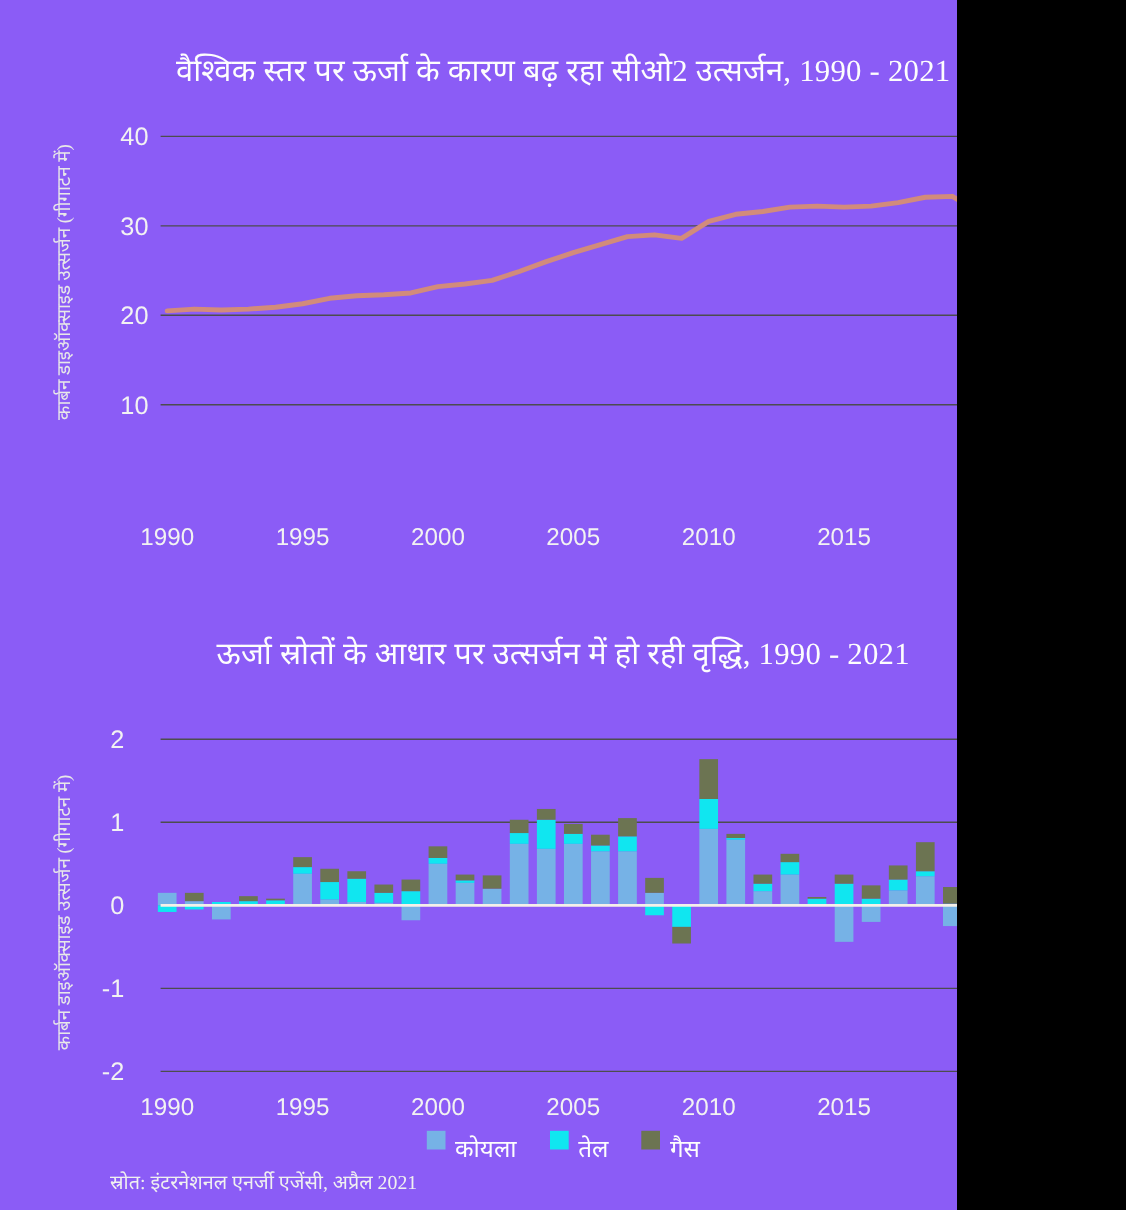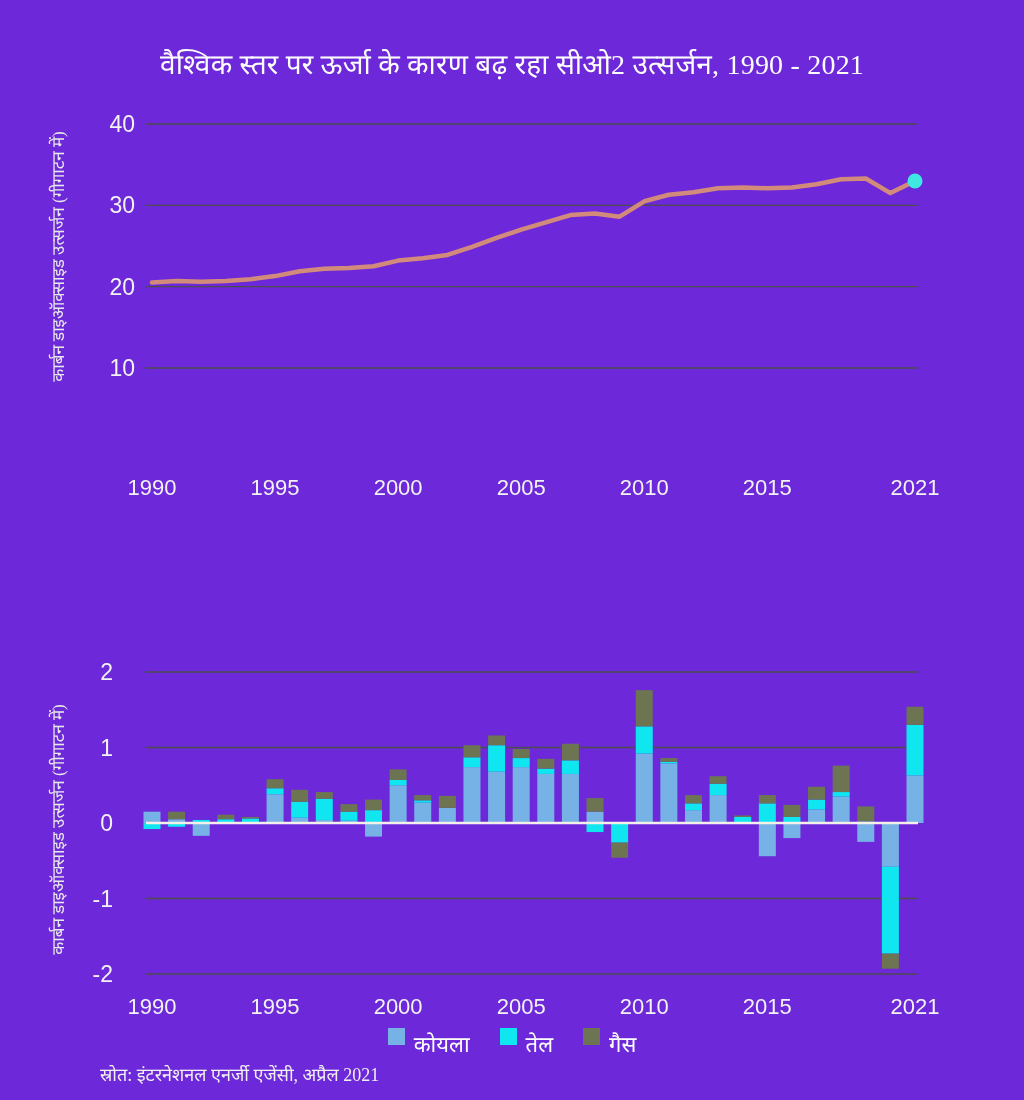--- a/index.html
+++ b/index.html
@@ -1,22 +1,23 @@
 <!DOCTYPE html>
 <html><head>
 <meta charset="utf-8">
 <style>
   html,body{margin:0;padding:0;background:#000;}
   #page{
     position:relative;
-    width:1024px;height:1100px;
-    background:#6d28d9;
+    width:848px;height:1100px;
+    background:#8b5cf6;
     overflow:hidden;
     font-family:"Liberation Serif", serif;
     color:#f5f5f5;
+    padding-left:22px;
   }
   .chart-title{
     position:absolute;left:40px;width:944px;
     text-align:center;
     font-size:28px;
     color:#fdfdfd;
     letter-spacing:0.2px;
     white-space:nowrap;
   }
   #title1{top:44px;}
@@ -73,20 +74,21 @@
       <text x="275.06451612903226" y="495" text-anchor="middle" font-size="22" class="tick-text">1995</text>
       <text x="398.1290322580645" y="495" text-anchor="middle" font-size="22" class="tick-text">2000</text>
       <text x="521.1935483870968" y="495" text-anchor="middle" font-size="22" class="tick-text">2005</text>
       <text x="644.258064516129" y="495" text-anchor="middle" font-size="22" class="tick-text">2010</text>
       <text x="767.3225806451613" y="495" text-anchor="middle" font-size="22" class="tick-text">2015</text>
       <text x="915" y="495" text-anchor="middle" font-size="22" class="tick-text">2021</text>
       <polyline points="152.0,282.6 176.6,281.0 201.2,281.8 225.8,281.0 250.5,279.3 275.1,276.1 299.7,271.2 324.3,268.8 348.9,268.0 373.5,266.3 398.1,260.6 422.7,258.2 447.4,254.9 472.0,246.8 496.6,237.9 521.2,229.7 545.8,222.4 570.4,215.1 595.0,213.5 619.6,216.7 644.3,201.3 668.9,194.8 693.5,192.3 718.1,188.3 742.7,187.4 767.3,188.3 791.9,187.4 816.5,184.2 841.2,179.3 865.8,178.5 890.4,193.1 915.0,180.9" fill="none" stroke="#D28B7B" stroke-width="4.5" stroke-linejoin="round" stroke-linecap="round"></polyline>
       <circle cx="915" cy="180.93333333333334" r="7.5" fill="#3FE8E3"></circle>
     </svg>
 
+  <div id="title2" class="chart-title">ऊर्जा स्रोतों के आधार पर उत्सर्जन में हो रही वृद्धि, 1990 - 2021</div>
 
   <div id="ylabel2" class="y-axis-label">कार्बन डाइऑक्साइड उत्सर्जन (गीगाटन में)</div>
 
   <svg id="chart2-svg" width="1024" height="385" viewBox="0 640 1024 385">
       <line x1="146" y1="672" x2="918" y2="672" stroke="#4d4d4d" stroke-width="1.3"></line>
       <line x1="146" y1="747.5" x2="918" y2="747.5" stroke="#4d4d4d" stroke-width="1.3"></line>
       <line x1="146" y1="898.5" x2="918" y2="898.5" stroke="#4d4d4d" stroke-width="1.3"></line>
       <line x1="146" y1="974" x2="918" y2="974" stroke="#4d4d4d" stroke-width="1.3"></line>
       <text x="113" y="680" text-anchor="end" font-size="23" class="tick-text">2</text>
       <text x="113" y="755.5" text-anchor="end" font-size="23" class="tick-text">1</text>

